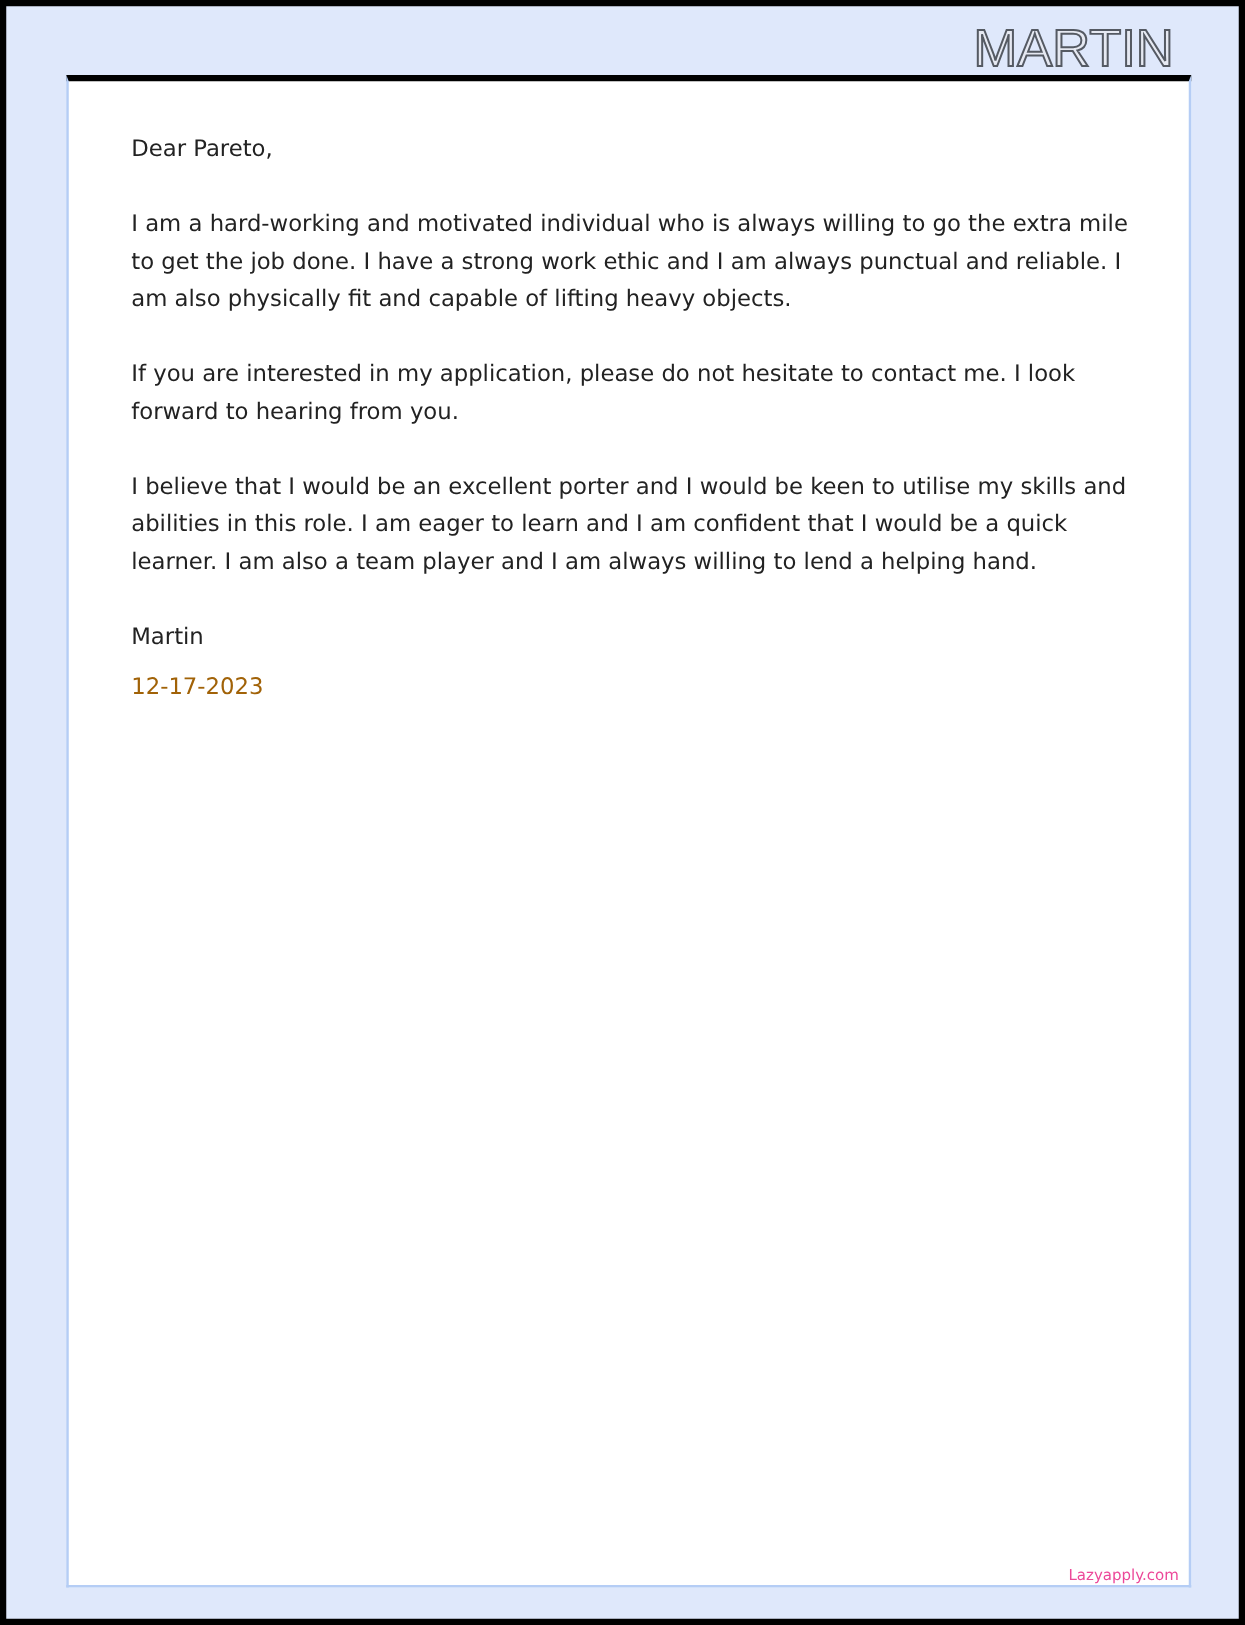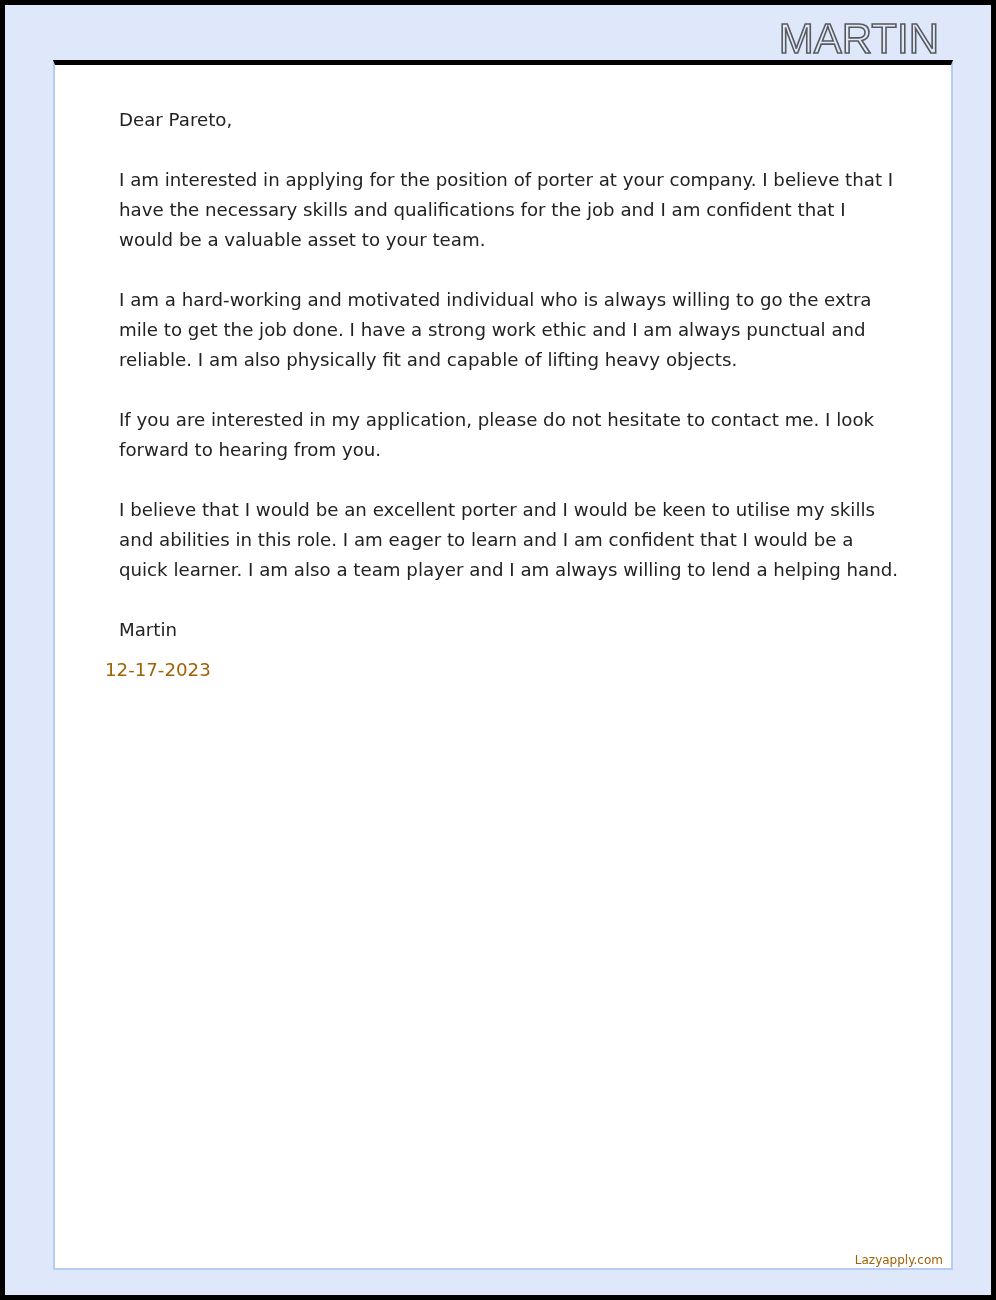--- a/index.html
+++ b/index.html
@@ -50,49 +50,48 @@
       position: absolute;
       left: 50px;
       top: 40px;
       width: 800px;
       font-family: "DejaVu Sans", sans-serif;
       font-size: 18.2px;
       line-height: 30px;
       color: #222222;
     }
     .letter p {
-      margin: 0 0 30px 14px;
+      margin: 0 0 30px 0;
     }
     .letter p.sig {
       margin-bottom: 10px;
     }
     .letter .date {
       color: #a16207;
       margin: 0;
     }
     .footer {
       position: absolute;
       right: 8px;
       bottom: 0px;
       font-family: "DejaVu Sans", sans-serif;
       font-size: 12px;
       line-height: 16px;
-      color: #a16207;
+      color: #ec4899;
     }
   </style>
 </head>
 <body>
 
 <div class="frame">
   <div class="title">MARTIN</div>
 
   <div class="paper">
     <div class="letter">
       <p>Dear Pareto,</p>
-      <p>I am interested in applying for the position of porter at your company. I believe that I have the necessary skills and qualifications for the job and I am confident that I would be a valuable asset to your team.</p>
       <p>I am a hard-working and motivated individual who is always willing to go the extra mile to get the job done. I have a strong work ethic and I am always punctual and reliable. I am also physically fit and capable of lifting heavy objects.</p>
       <p>If you are interested in my application, please do not hesitate to contact me. I look forward to hearing from you.</p>
       <p>I believe that I would be an excellent porter and I would be keen to utilise my skills and abilities in this role. I am eager to learn and I am confident that I would be a quick learner. I am also a team player and I am always willing to lend a helping hand.</p>
       <p class="sig">Martin</p>
       <p class="date">12-17-2023</p>
     </div>
     <div class="footer">Lazyapply.com</div>
   </div>
 </div>
 

